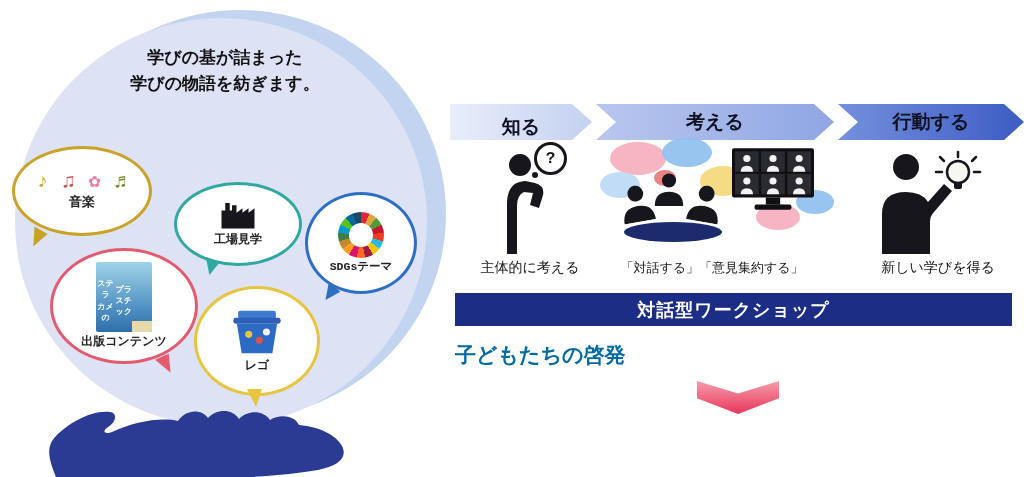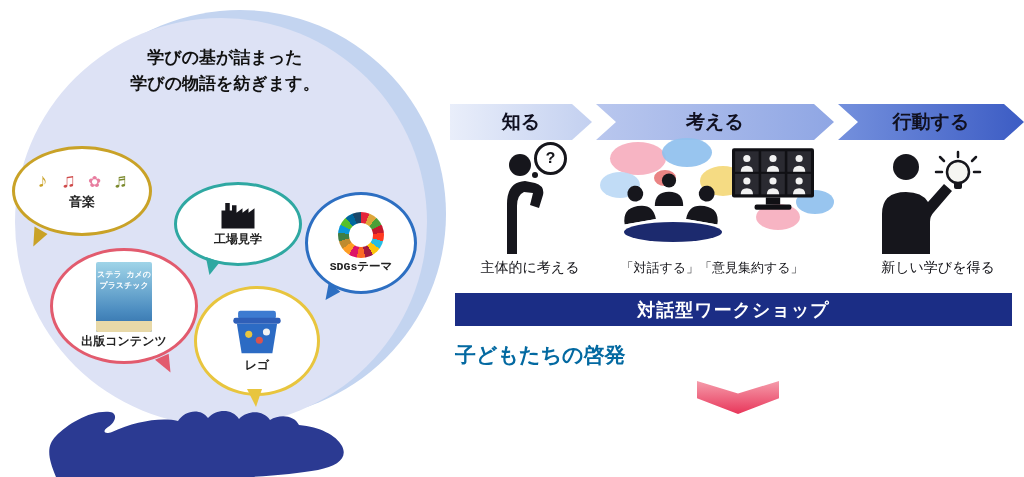--- a/index.html
+++ b/index.html
@@ -36,32 +36,32 @@
     background:conic-gradient(#e5243b 0 5.9%,#dda63a 5.9% 11.8%,#4c9f38 11.8% 17.6%,
       #c5192d 17.6% 23.5%,#ff3a21 23.5% 29.4%,#26bde2 29.4% 35.3%,#fcc30b 35.3% 41.2%,
       #a21942 41.2% 47.1%,#fd6925 47.1% 52.9%,#dd1367 52.9% 58.8%,#fd9d24 58.8% 64.7%,
       #bf8b2e 64.7% 70.6%,#3f7e44 70.6% 76.5%,#0a97d9 76.5% 82.4%,#56c02b 82.4% 88.2%,
       #00689d 88.2% 94.1%,#19486a 94.1% 100%);}
   .sdgs-hole{position:absolute;left:11px;top:11px;width:24px;height:24px;border-radius:50%;background:#fff;}
   .b-book{left:50px;top:248px;width:148px;height:116px;border-color:#e25b6e;z-index:3;}
   .b-book .tail{border-top:18px solid #e25b6e;right:22px;bottom:-13px;transform:rotate(-24deg);}
   .book-cover{width:56px;height:70px;border-radius:2px;overflow:hidden;
               background:linear-gradient(180deg,#9fd4e8 0%,#4b8cc0 70%,#2f6da8 100%);
-              display:flex;flex-direction:column;align-items:center;padding-top:7px;box-sizing:border-box;}
+              display:flex;flex-direction:row;align-items:center;padding-top:7px;box-sizing:border-box;}
   .book-cover span{display:block;color:#fff;font-weight:bold;font-size:8px;line-height:1.4;}
   .book-sand{margin-top:auto;width:100%;height:11px;background:#e8d9a8;}
   .b-lego{left:194px;top:286px;width:126px;height:110px;border-color:#e8c53e;z-index:4;}
   .b-lego .tail{border-top:18px solid #e8c53e;left:50px;bottom:-14px;}
   .blabel-lg{font-size:13px;} .blabel-md{font-size:12px;} .blabel-sm{font-size:11.5px;}
 
   
   .step{position:absolute;top:104px;height:36px;display:flex;align-items:center;justify-content:center;
         font-weight:bold;font-size:19px;color:#101020;}
   .step-1{left:450px;width:142px;background:linear-gradient(90deg,#e9eefa,#c3d0f0);
-          clip-path:polygon(0 0,calc(100% - 20px) 0,100% 50%,calc(100% - 20px) 100%,0 100%);}
+          clip-path:polygon(0 0,calc(100% - 20px) 0,100% 50%,calc(100% - 20px) 100%,0 100%);align-items:flex-end;}
   .step-2{left:596px;width:238px;background:linear-gradient(90deg,#b9c7ee,#8fa6e4);
           clip-path:polygon(0 0,calc(100% - 20px) 0,100% 50%,calc(100% - 20px) 100%,0 100%,20px 50%);}
   .step-3{left:838px;width:186px;background:linear-gradient(90deg,#7490dd,#3c5cc4);
           clip-path:polygon(0 0,calc(100% - 20px) 0,100% 50%,calc(100% - 20px) 100%,0 100%,20px 50%);}
 
   .caption{position:absolute;top:259px;text-align:center;font-size:14px;color:#15151a;font-weight:500;}
   .cap-1{left:448px;width:164px;} .cap-2{left:606px;width:212px;font-size:13px;} .cap-3{left:856px;width:164px;}
 
   
   .thinker{left:492px;top:146px;width:86px;height:108px;}

